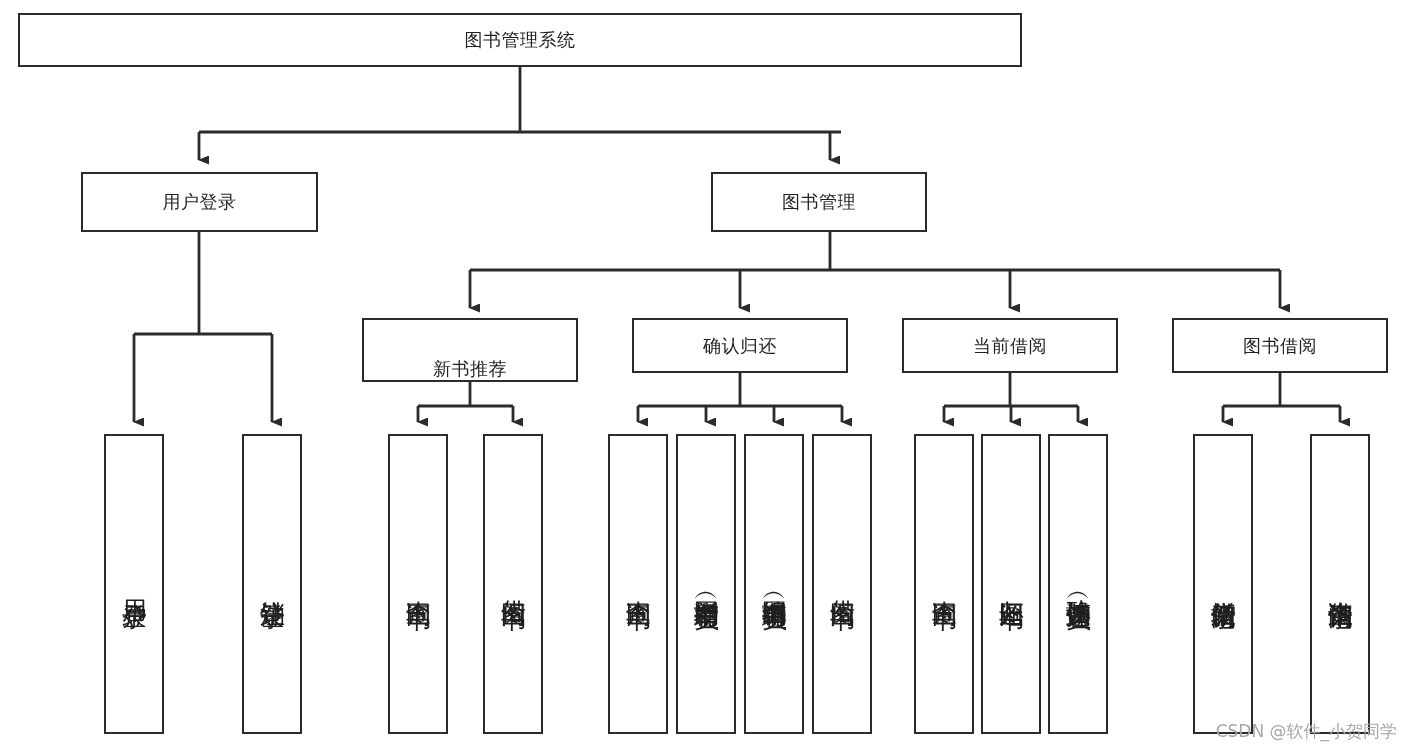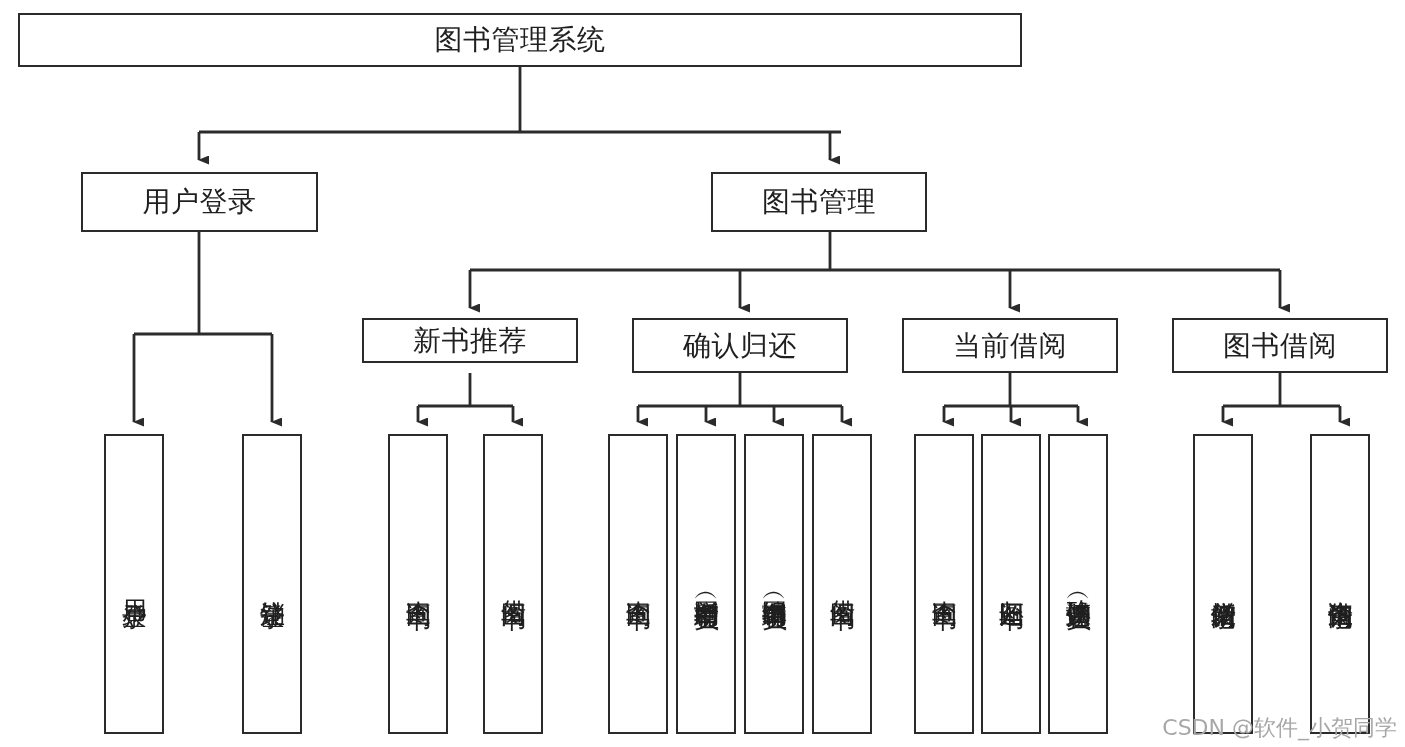--- a/index.html
+++ b/index.html
@@ -37,21 +37,21 @@
     overflow: hidden;
   }
   .node .label {
     color: #1f1f1f;
     letter-spacing: 0.5px;
     white-space: nowrap;
     text-align: center;
   }
   
   .node.horiz .label {
-    font-size: 28px;
+    font-size: 18px;
     line-height: 1.2;
   }
   
   .node.vert {
     align-items: center;
     justify-content: center;
   }
   .node.vert .label {
     writing-mode: vertical-rl;
     text-orientation: upright;
@@ -60,21 +60,21 @@
     letter-spacing: 2px;
   }
   .node.vert.tall .label {
     font-size: 25px;
     letter-spacing: 1px;
   }
   #watermark {
     position: absolute;
     right: 8px;
     bottom: 4px;
-    font-size: 22px;
+    font-size: 17px;
     color: #a7a7a7;
     white-space: nowrap;
     pointer-events: none;
   }
 </style>
 </head>
 <body>
 
 <div id="diagram-root">
 
@@ -133,21 +133,21 @@
   </div>
 
   <div class="node horiz" style="left:81px; top:172px; width:237px; height:60px;">
     <span class="label">用户登录</span>
   </div>
 
   <div class="node horiz" style="left:711px; top:172px; width:216px; height:60px;">
     <span class="label">图书管理</span>
   </div>
 
-  <div class="node horiz" style="left:362px; top:318px; width:216px; height:45px;">
+  <div class="node horiz" style="left:362px; top:318px; width:216px; height:64px;align-items:flex-end;">
     <span class="label">新书推荐</span>
   </div>
 
   <div class="node horiz" style="left:632px; top:318px; width:216px; height:55px;">
     <span class="label">确认归还</span>
   </div>
 
   <div class="node horiz" style="left:902px; top:318px; width:216px; height:55px;">
     <span class="label">当前借阅</span>
   </div>

